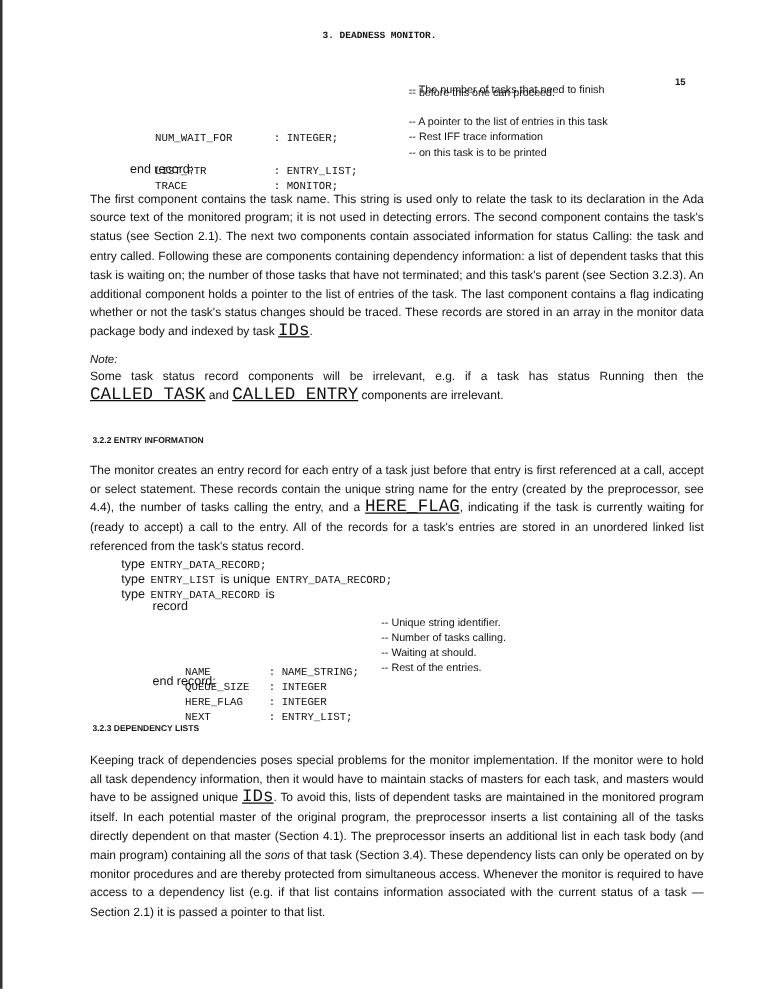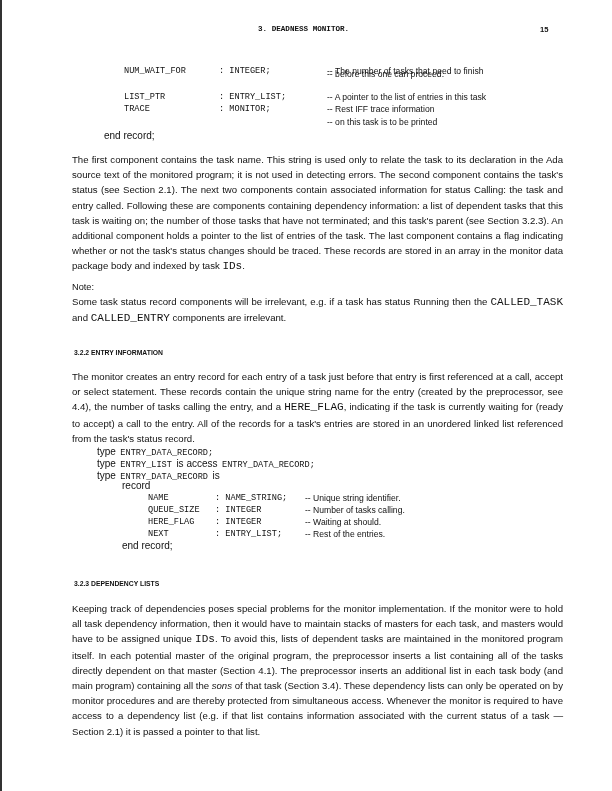--- a/index.html
+++ b/index.html
@@ -3,31 +3,31 @@
 <meta charset="utf-8">
 <style>
   html, body { margin: 0; padding: 0; }
   body {
     width: 612px; height: 791px; background: #ffffff; position: relative; overflow: hidden;
     font-family: "Liberation Sans", sans-serif; color: #111;
   }
   .left-bar { position: absolute; left: 0; top: 0; width: 2px; height: 791px; background: #333; }
   .header { position: absolute; top: 25px; left: 0; width: 612px; font-size: 7.6px; font-weight: bold; }
   .header .title { position: absolute; left: 258px; font-family: Liberation Mono, monospace; }
-  .header .pnum { position: absolute; left: 540px; }
-  .mono { font-family: "Liberation Mono", monospace; font-size: 8.6px; }
+  .header .pnum { position: absolute; left: 540px; margin-top: 36px; }
+  .mono { font-family: "Liberation Mono", monospace; font-size: 8.6px; margin-top: 40px; }
   .code-line { position: absolute; height: 12px; line-height: 12px; white-space: nowrap; }
   .cmt { font-size: 8.6px; }
   .kw { font-weight: normal; font-size: 10px; }
   .para {
     position: absolute; left: 72px; width: 491px; font-size: 9.6px; line-height: 15.2px; text-align: justify;
   }
-  .para .m { font-family: "Liberation Mono", monospace; font-size: 11px; }
+  .para .m { font-family: "Liberation Mono", monospace; font-size: 14px; text-decoration: underline; }
   .heading { position: absolute; left: 74px; font-size: 6.8px; font-weight: bold; }
-  .note-label { position: absolute; left: 72px; font-size: 9.2px; }
+  .note-label { position: absolute; left: 72px; font-style: italic; font-size: 9.2px; }
 </style>
 </head>
 <body>
 
 <div class="left-bar"></div>
 
 <div class="header">
   <span class="title">3. DEADNESS MONITOR.</span>
   <span class="pnum">15</span>
 </div>
@@ -51,21 +51,21 @@
 
 <div class="note-label" style="top:282px">Note:</div>
 <div class="para" style="top:294px"><span>Some task status record components will be irrelevant, e.g. if a task has status Running then the </span><span class="m">CALLED_TASK</span><span> and </span><span class="m">CALLED_ENTRY</span><span> components are irrelevant.</span></div>
 
 <div class="heading" style="top:349px">3.2.2 ENTRY INFORMATION</div>
 
 <div class="para" style="top:369px"><span>The monitor creates an entry record for each entry of a task just before that entry is first referenced at a call, accept or select statement.  These records contain the unique string name for the entry (created by the preprocessor, see 4.4), the number of tasks calling the entry, and a </span><span class="m">HERE_FLAG</span><span>, indicating if the task is currently waiting for (ready to accept) a call to the entry.  All of the records for a task's entries are stored in an unordered linked list referenced from the task's status record.</span></div>
 
 <div>
   <div class="code-line" style="top:444px;left:97px"><span class="kw">type</span> <span class="mono">ENTRY_DATA_RECORD;</span></div>
-  <div class="code-line" style="top:456px;left:97px"><span class="kw">type</span> <span class="mono">ENTRY_LIST</span> <span class="kw">is access</span> <span class="mono">ENTRY_DATA_RECORD;</span></div>
+  <div class="code-line" style="top:456px;left:97px"><span class="kw">type</span> <span class="mono">ENTRY_LIST</span> <span class="kw">is unique</span> <span class="mono">ENTRY_DATA_RECORD;</span></div>
   <div class="code-line" style="top:468px;left:97px"><span class="kw">type</span> <span class="mono">ENTRY_DATA_RECORD</span> <span class="kw">is</span></div>
   <div class="code-line kw" style="top:480px;left:122px">record</div>
 
   <div class="code-line mono" style="top:492px;left:148px">NAME</div>
   <div class="code-line mono" style="top:492px;left:215px">: NAME_STRING;</div>
   <div class="code-line cmt" style="top:492px;left:305px">-- Unique string identifier.</div>
 
   <div class="code-line mono" style="top:504px;left:148px">QUEUE_SIZE</div>
   <div class="code-line mono" style="top:504px;left:215px">: INTEGER</div>
   <div class="code-line cmt" style="top:504px;left:305px">-- Number of tasks calling.</div>

